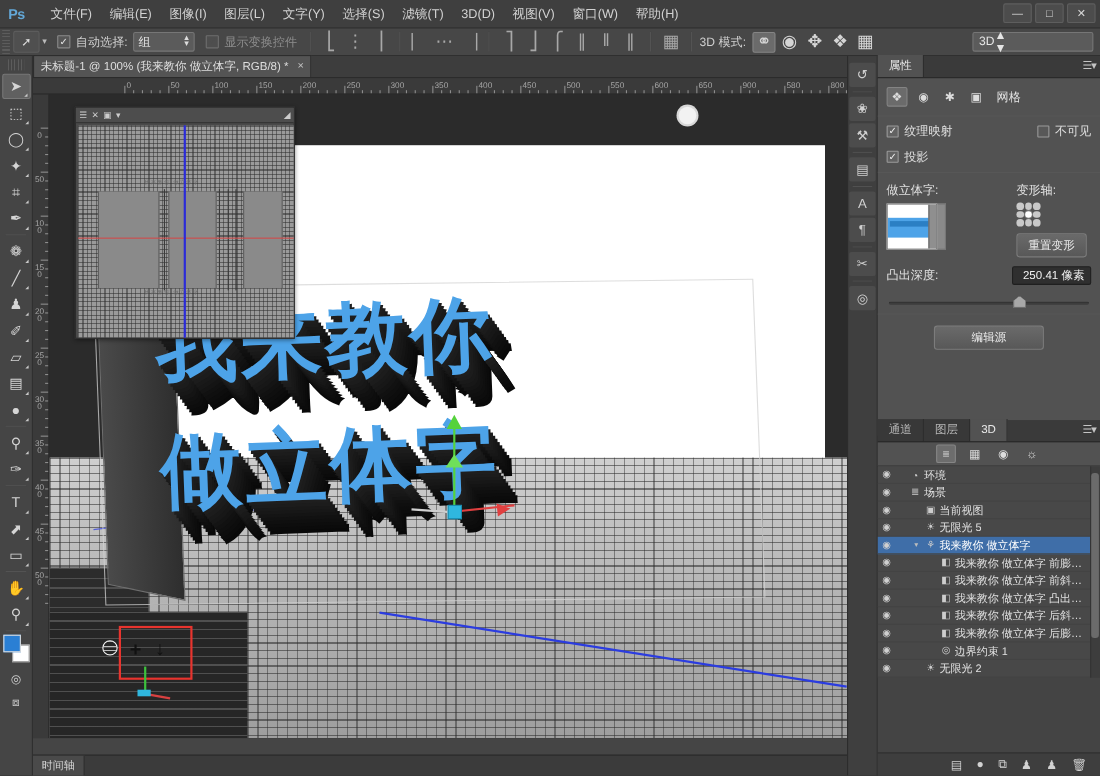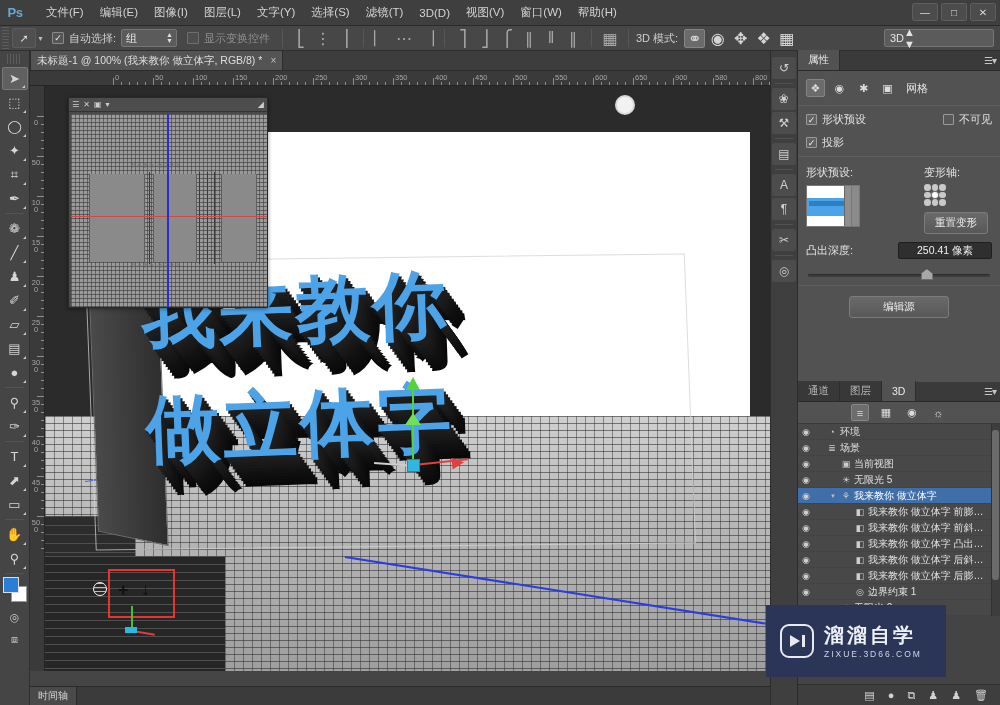--- a/index.html
+++ b/index.html
@@ -333,21 +333,21 @@
   }
   .sel-field {
     height: 17px; background: #5f5f5f; border: 1px solid #7a7a7a; border-radius: 2px;
     font-size: 10.5px; color: #ececec; display: flex; align-items: center; padding: 0 4px;
     position: relative;
   }
   .sel-field .arr { position: absolute; right: 3px; font-size: 7px; line-height: 6px; color: #ddd; }
   .num-field {
     height: 17px; background: #2f2f2f; border: 1px solid #1f1f1f; border-radius: 2px;
     font-size: 10.5px; color: #f0f0f0; display: flex; align-items: center;
-    justify-content: flex-end; padding: 0 18px; min-width: 72px;
+    justify-content: flex-end; padding: 0 5px; min-width: 72px;
   }
   .slider { position: relative; height: 12px; margin: 6px 10px 4px; }
   .slider-track { position: absolute; left: 0; right: 0; top: 5px; height: 3px;
     background: #3d3d3d; border-top: 1px solid #2c2c2c; border-radius: 2px; }
   .slider-knob { position: absolute; top: 0; width: 12px; height: 11px;
     background: #a8a8a8; border: 1px solid #6d6d6d;
     clip-path: polygon(50% 0, 100% 45%, 100% 100%, 0 100%, 0 45%); }
 
   
   .panel3d { position: absolute; left: 798px; top: 382px; width: 202px; height: 323px; background: #444; }
@@ -775,36 +775,36 @@
         <div class="prop-ico active">❖</div>
         <div class="prop-ico">◉</div>
         <div class="prop-ico">✱</div>
         <div class="prop-ico">▣</div>
         <div class="prop-ico-label">网格</div>
       </div>
       <div class="prop-sep"></div>
 
       <div class="prop-row">
         <span class="chk">✓</span>
-        <span class="prop-label">形状预设</span>
+        <span class="prop-label">纹理映射</span>
         <span class="prop-col2">
           <span class="chk off">✓</span>
           <span class="prop-label">不可见</span>
         </span>
       </div>
 
       <div class="prop-row">
         <span class="chk">✓</span>
         <span class="prop-label">投影</span>
       </div>
       <div class="prop-sep"></div>
 
       <div class="prop-row" style="align-items:flex-start; padding-top:6px;">
         <div style="display:flex;flex-direction:column;gap:5px;">
-          <span class="prop-label">形状预设:</span>
+          <span class="prop-label">做立体字:</span>
           <div style="display:flex;align-items:flex-start;">
             <div class="shape-preset-thumb">
               <div class="spt-band"></div>
               <div class="spt-band2"></div>
               <div class="spt-side"></div>
             </div>
             <div style="width:8px;height:42px;background:#8a8a8a;border:1px solid #777;border-left:none;"></div>
           </div>
         </div>
         <div class="prop-col2" style="flex-direction:column;align-items:flex-start;gap:4px;margin-right:4px;">
@@ -949,24 +949,14 @@
     <div class="p3d-footer" id="p3dfoot">
         <span class="foot-ico">▤</span>
         <span class="foot-ico">●</span>
         <span class="foot-ico">⧉</span>
         <span class="foot-ico">♟</span>
         <span class="foot-ico">♟</span>
         <span class="foot-ico">🗑</span>
       </div>
   </div>
 
-  <div class="watermark">
-    <div class="wm-logo">
-      <div class="wm-play"></div>
-      <div class="wm-bar"></div>
-    </div>
-    <div>
-      <div class="wm-txt1">溜溜自学</div>
-      <div class="wm-txt2">ZIXUE.3D66.COM</div>
-    </div>
-  </div>
 
 </div>
 
 </body></html>

